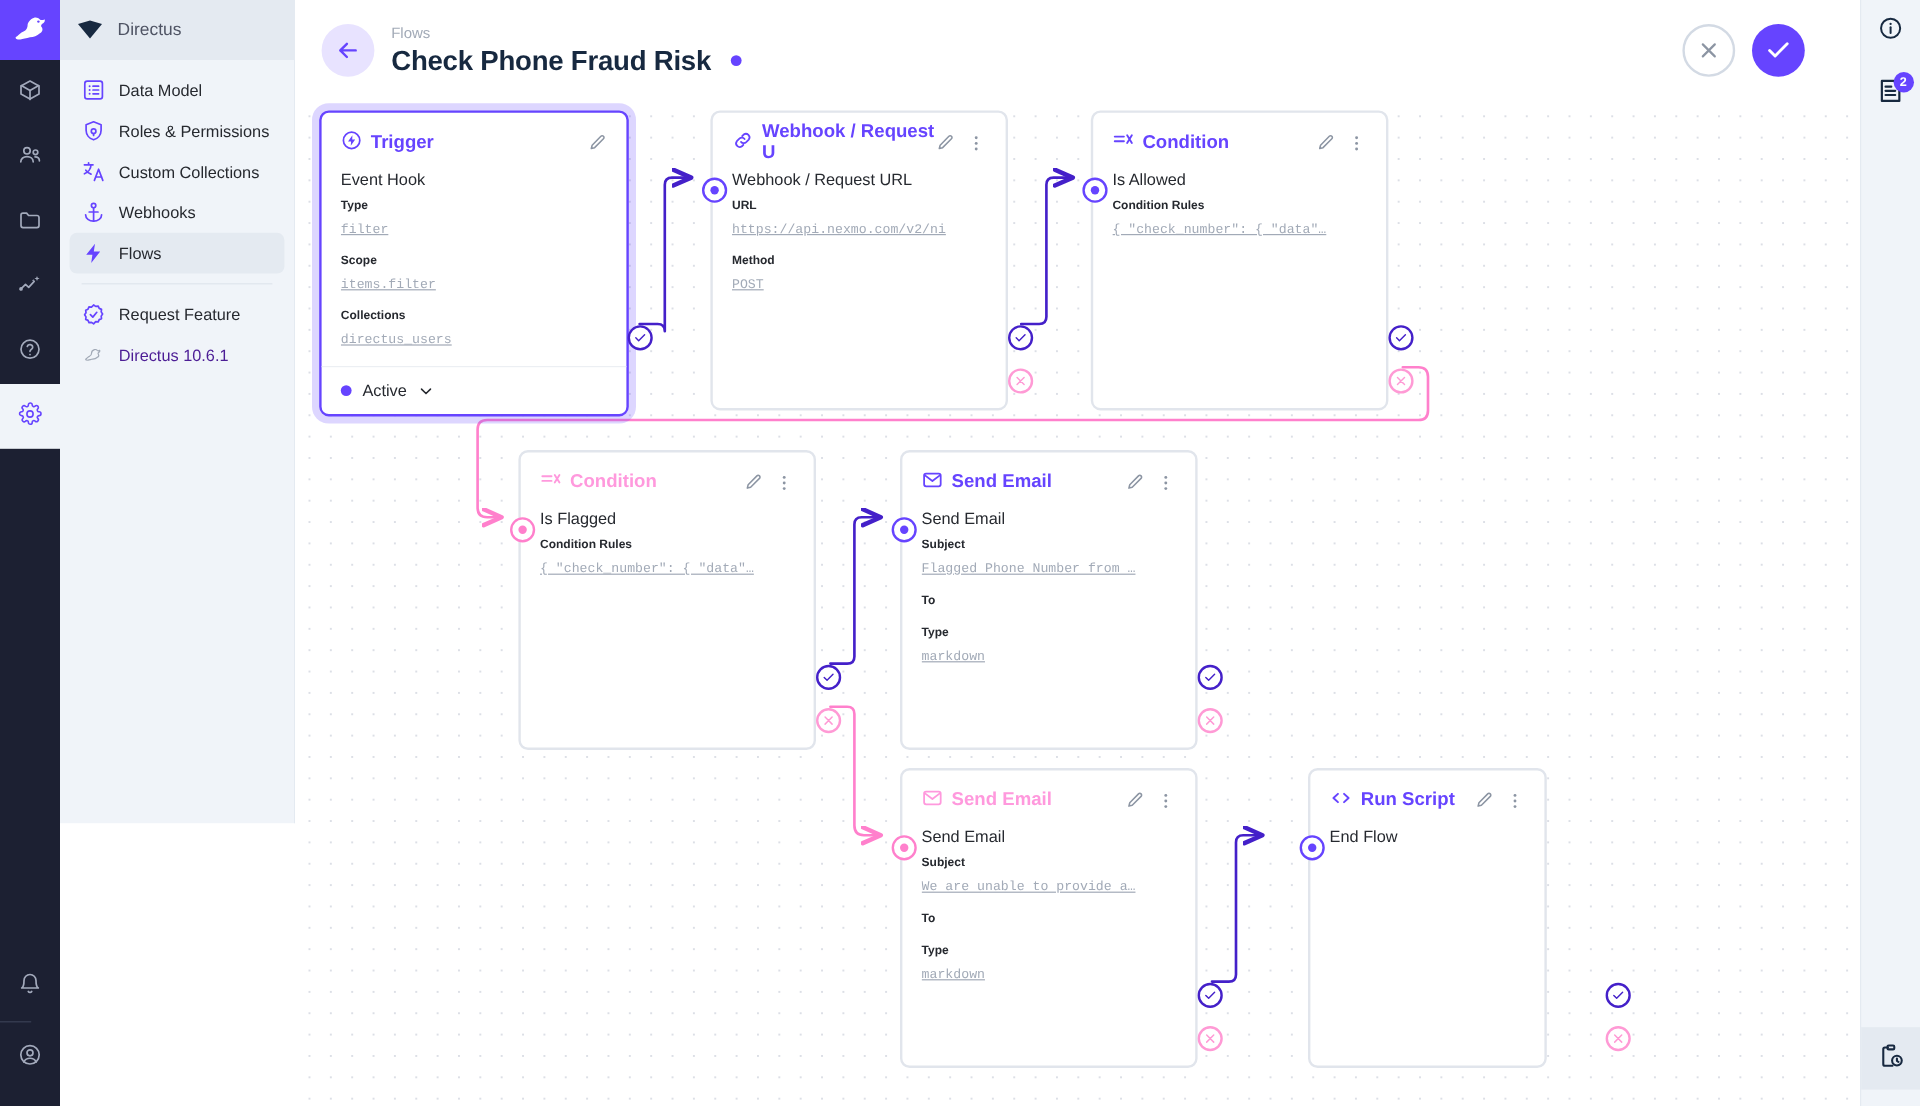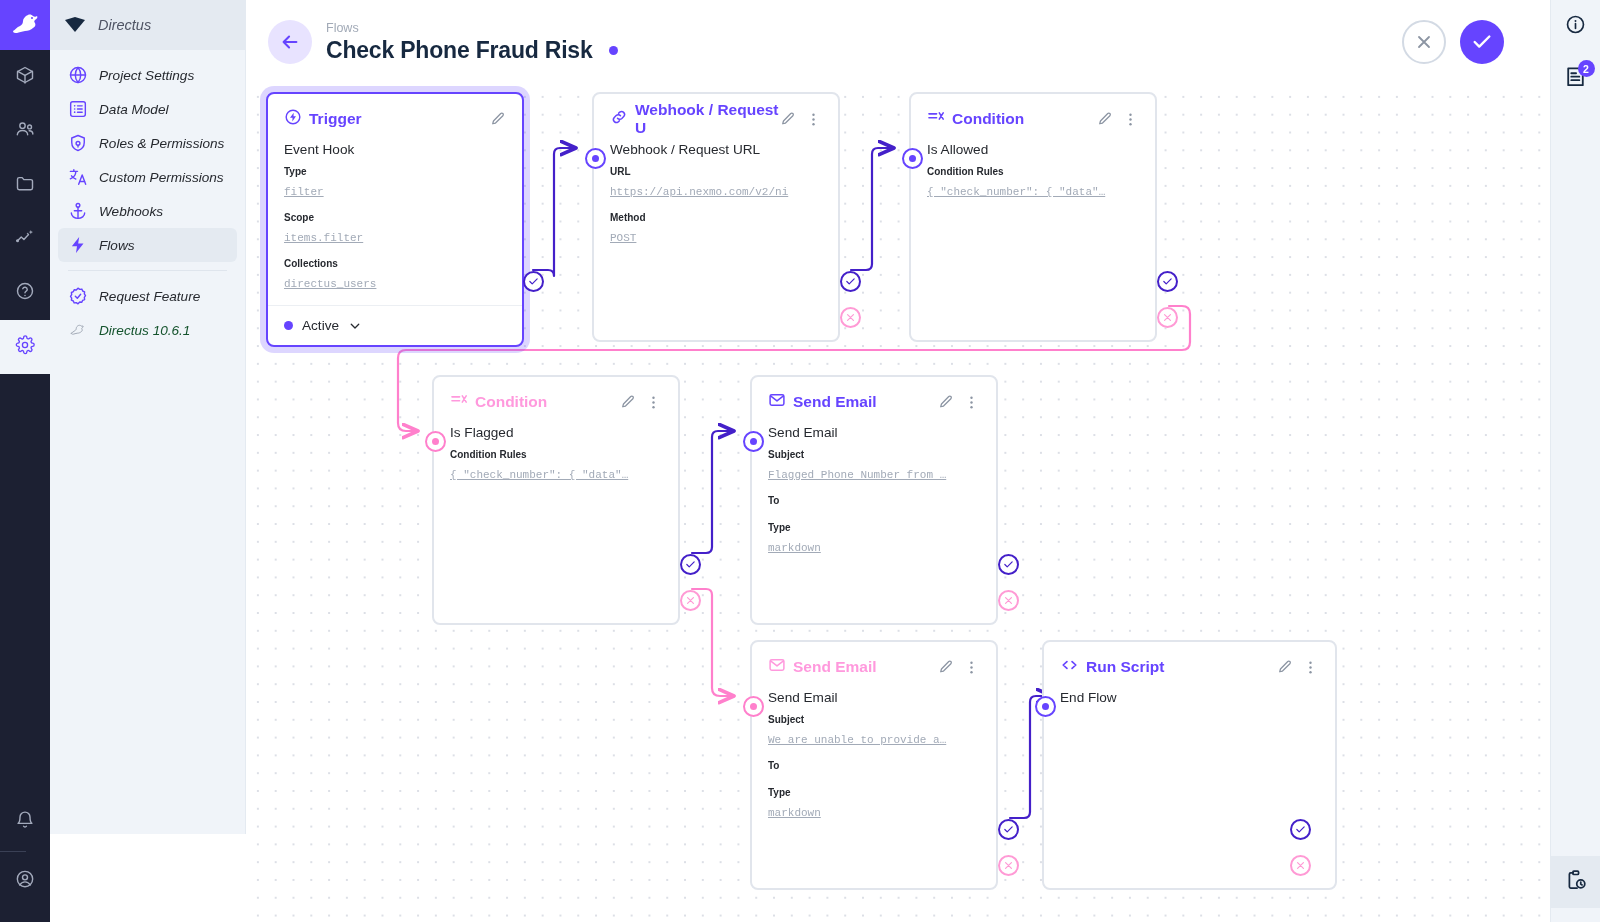--- a/index.html
+++ b/index.html
@@ -28,40 +28,40 @@
     color: #a3aabc; cursor: pointer;
   }
   .mb-item.active {
     background: #f0f4f9; color: #6644ff;
   }
   .mb-spacer { flex: 1 1 auto; }
   .mb-divider { width: 26px; height: 1px; background: #3a4055; margin: 2px 0; }
 
   
   .navsidebar {
-    width: 196px; height: 834px; background: #f0f4f9;
+    width: 196px; height: 686px; background: #f0f4f9;
     border-right: 1px solid #e4eaf1;
     flex: 0 0 196px;
-    display: flex; flex-direction: column; font-style: italic;
+    display: flex; flex-direction: column;
   }
   .nav-project {
     height: 50px; display: flex; align-items: center; gap: 12px;
     padding: 0 14px; background: #e4eaf1;
   }
   .nav-project-name { font-size: 14.5px; color: #4f5464; font-weight: 400; }
   .nav-list { padding: 8px 8px 0 8px; }
   .nav-item {
     display: flex; align-items: center; gap: 11px;
     height: 34px; padding: 0 10px; border-radius: 6px;
     color: #26292f; font-size: 13.6px; cursor: pointer;
     white-space: nowrap; overflow: hidden;
   }
   .nav-item .ni-icon { color: #6644ff; display:flex; align-items:center; flex: 0 0 20px; }
   .nav-item.active { background: #e4eaf1; }
-  .nav-item.muted { color: #14532d; text-align: center; }
+  .nav-item.muted { color: #4c1d95; text-align: center; }
   .nav-item.muted .ni-icon { color: #a2aab7; }
   .nav-sep { height: 1px; background: #dfe5ed; margin: 8px 10px; }
 
   
   .main {
     position: relative; flex: 1 1 auto; height: 922px;
     background: #ffffff; overflow: hidden;
   }
   .header {
     position: absolute; left: 0; top: 0; right: 0; height: 84px;
@@ -252,30 +252,20 @@
         <svg width="22" height="20" viewBox="0 0 22 20">
             <path d="M1 5 L11 2 L21 5 L11 17 Z" fill="#172940"></path>
           </svg>
       </span>
       <span class="nav-project-name">Directus</span>
     </div>
     <div class="nav-list" id="nav-list">
         <div class="nav-item">
           <span class="ni-icon">
             <svg width="20" height="20" viewBox="0 0 24 24" fill="none" stroke="currentColor" stroke-width="1.7" stroke-linecap="round" stroke-linejoin="round">
-              <circle cx="12" cy="12" r="9"></circle>
-              <path d="M3 12h18"></path>
-              <path d="M12 3a14 14 0 0 1 0 18 14 14 0 0 1 0-18z"></path>
-            </svg>
-          </span>
-          <span>Project Settings</span>
-        </div>
-        <div class="nav-item">
-          <span class="ni-icon">
-            <svg width="20" height="20" viewBox="0 0 24 24" fill="none" stroke="currentColor" stroke-width="1.7" stroke-linecap="round" stroke-linejoin="round">
               <rect x="3.2" y="3.2" width="17.6" height="17.6" rx="2.4"></rect>
               <circle cx="8" cy="8.2" r="1" fill="currentColor" stroke="none"></circle>
               <circle cx="8" cy="12" r="1" fill="currentColor" stroke="none"></circle>
               <circle cx="8" cy="15.8" r="1" fill="currentColor" stroke="none"></circle>
               <path d="M11.4 8.2H17M11.4 12H17M11.4 15.8H17"></path>
             </svg>
           </span>
           <span>Data Model</span>
         </div>
         <div class="nav-item">
@@ -290,21 +280,21 @@
         </div>
         <div class="nav-item">
           <span class="ni-icon">
             <svg width="20" height="20" viewBox="0 0 24 24" fill="none" stroke="currentColor" stroke-width="1.7" stroke-linecap="round" stroke-linejoin="round">
               <path d="M2.8 5.2h8.6M7 3.2v2M9.4 5.2c0 4-3 7.6-6.6 9"></path>
               <path d="M4.2 10.6c1.4 2 3.2 3.2 5.2 3.9"></path>
               <path d="M12.8 20.8 17 9.6l4.2 11.2"></path>
               <path d="M14.2 17.4h5.6"></path>
             </svg>
           </span>
-          <span>Custom Permissions</span>
+          <span>Custom Collections</span>
         </div>
         <div class="nav-item">
           <span class="ni-icon">
             <svg width="20" height="20" viewBox="0 0 24 24" fill="none" stroke="currentColor" stroke-width="1.7" stroke-linecap="round" stroke-linejoin="round">
               <circle cx="12" cy="5.2" r="2.2"></circle>
               <path d="M12 7.4V20.8"></path>
               <path d="M7.6 11.6h8.8"></path>
               <path d="M4 14.4c0 3.7 3.6 6.4 8 6.4s8-2.7 8-6.4"></path>
             </svg>
           </span>
@@ -655,21 +645,21 @@
               <svg width="11" height="11" viewBox="0 0 24 24" fill="none" stroke="currentColor" stroke-width="2.6" stroke-linecap="round" stroke-linejoin="round">
                 <path d="M20 6.4 9.2 17.2 4 12"></path>
               </svg>
             </div>
             <div class="port reject" style="left:246px;top:213px">
               <svg width="11" height="11" viewBox="0 0 24 24" fill="none" stroke="currentColor" stroke-width="2.6" stroke-linecap="round">
                 <path d="M18.4 5.6 5.6 18.4M5.6 5.6l12.8 12.8"></path>
               </svg>
             </div>
           </div>
-          <div class="node" style="left:796px;top:556px;width:295px;height:250px">
+          <div class="node" style="left:844px;top:556px;width:199px;height:250px">
             <div class="node-head">
               <span class="node-type">
                 <span class=""><svg width="19" height="18" viewBox="0 0 24 24" fill="none" stroke="currentColor" stroke-width="2.2" stroke-linecap="round" stroke-linejoin="round">
                     <path d="M8.6 7.4 3.6 12l5 4.6M15.4 7.4 20.4 12l-5 4.6"></path>
                   </svg></span>
                 <span>Run Script</span>
               </span>
               <span class="node-head-actions">
                 <span class="node-pencil">
                   <svg width="17" height="17" viewBox="0 0 24 24" fill="none" stroke="currentColor" stroke-width="1.8" stroke-linecap="round" stroke-linejoin="round">

